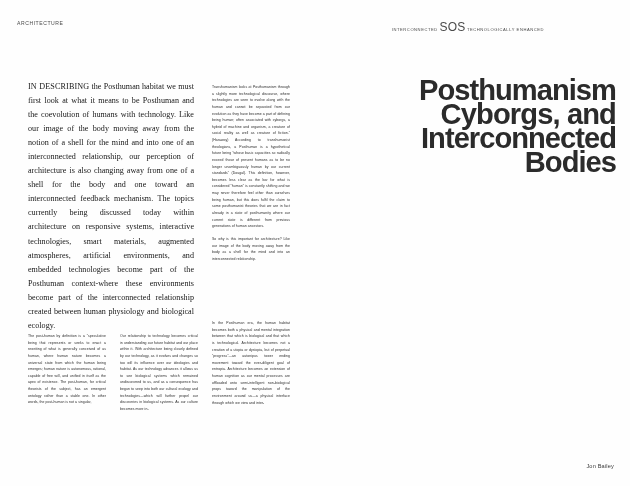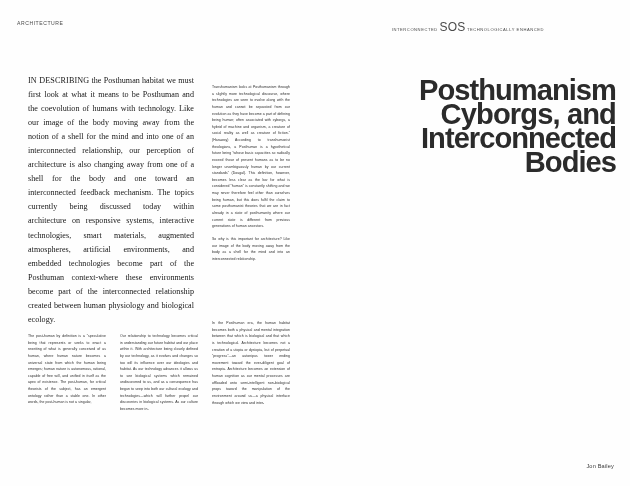--- a/index.html
+++ b/index.html
@@ -63,21 +63,21 @@
     transform: scaleX(0.97);
     transform-origin: 100% 50%;
   }
   .title .tl { display: block; white-space: nowrap; }
   .title .tl2 { letter-spacing: -0.9px; }
 
   
   .lead {
     position: absolute;
     left: 28px;
-    top: 74px;
+    top: 80px;
     width: 166px;
     font-family: "Liberation Serif", serif;
     font-size: 8.1px;
     line-height: 14.05px;
     text-align: justify;
     color: #161616;
     letter-spacing: 0.02px;
   }
   .lead .smallcaps {
     font-variant: small-caps;

